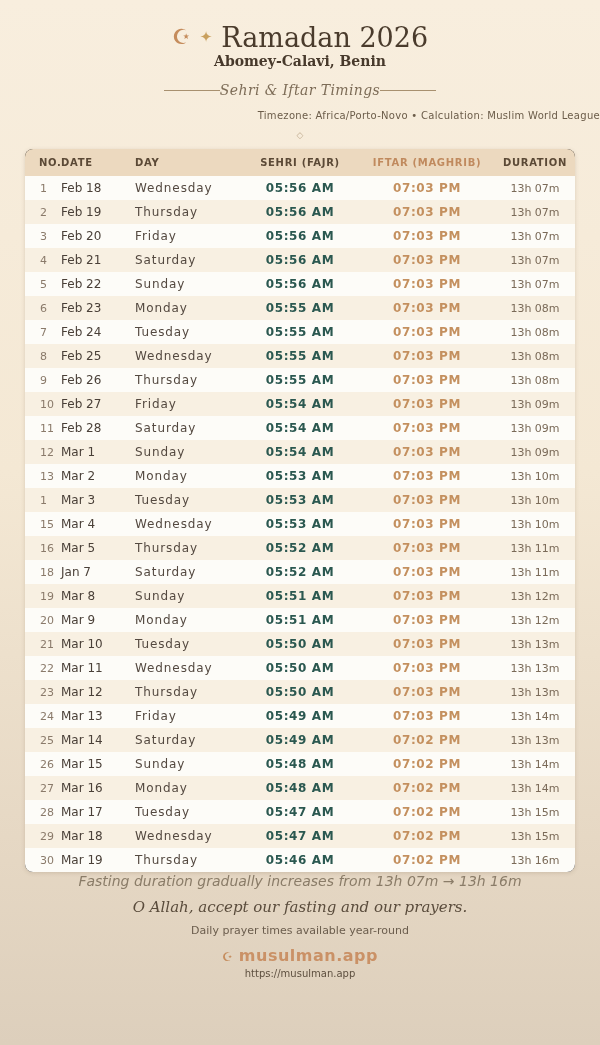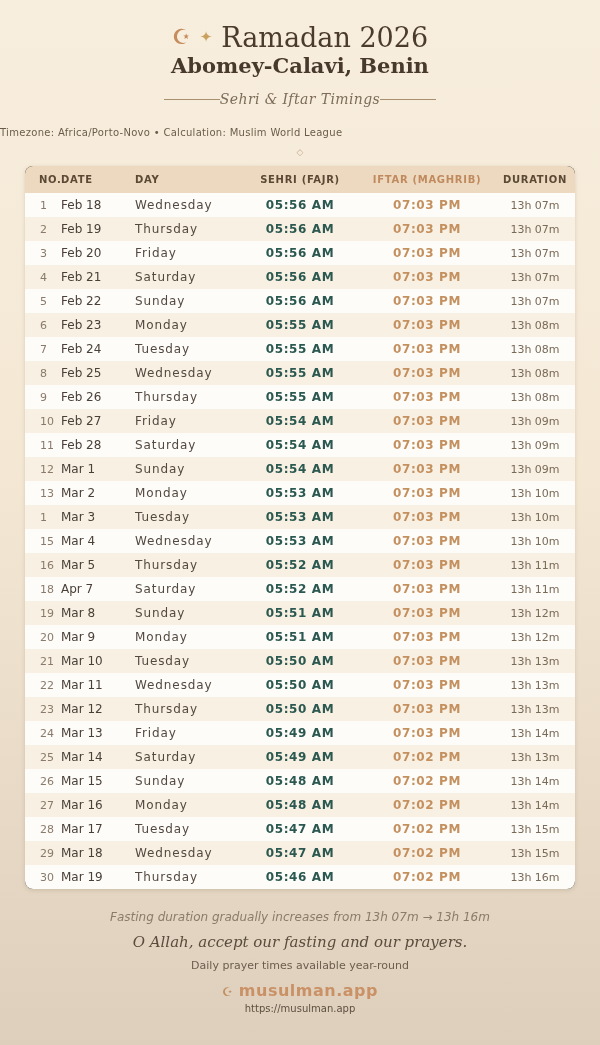--- a/index.html
+++ b/index.html
@@ -9,25 +9,25 @@
     background:linear-gradient(180deg, #f8eede 0%, #f4e8d4 45%, #e6d8c4 80%, #ddcfbc 100%);
     overflow:hidden;
   }
   .page { width:600px; height:1045px; position:relative; }
 
   
   .title-row { display:flex; justify-content:center; align-items:center; gap:9px; padding-top:24px; }
   .crescent-lg { color:#c58c5c; font-size:21px; line-height:1; }
   .sparkle { color:#c9a05e; font-size:15px; line-height:1; }
   .title { font-family:"DejaVu Serif", serif; font-size:27px; color:#4a3b2c; line-height:1; }
-  .location { font-family:"DejaVu Serif", serif; font-weight:bold; font-size:21px; color:#47392b; text-align:center; margin-top:2px; }
+  .location { font-family:"DejaVu Serif", serif; font-weight:bold; font-size:14px; color:#47392b; text-align:center; margin-top:2px; }
   .subtitle-row { display:flex; align-items:center; justify-content:center; gap:0; margin-top:13px; }
   .rule { width:56px; height:1px; background:#a8906f; }
   .subtitle { font-family:"DejaVu Serif", serif; font-style:italic; font-size:14px; color:#7d6c57; letter-spacing:0.4px; }
-  .meta { text-align:left; font-size:10px; color:#6b5c49; margin-top:20px; letter-spacing:0.3px; }
+  .meta { text-align:right; font-size:10px; color:#6b5c49; margin-top:12px; letter-spacing:0.3px; }
   .ornament { text-align:center; color:#c2ae92; font-size:9px; margin-top:10px; line-height:1; }
 
   
   .card {
     width:550px; margin:9px auto 0; border-radius:8px; overflow:hidden;
     background:#000000; box-shadow:0 1px 4px rgba(96,74,51,0.18);
   }
   table { width:100%; border-collapse:collapse; table-layout:fixed; }
   col.c-no { width:36px; } col.c-date { width:74px; } col.c-day { width:106px; }
   col.c-sehri { width:118px; } col.c-iftar { width:136px; } col.c-dur { width:80px; }
@@ -43,21 +43,21 @@
   tbody tr:nth-child(even) { background:#f8f0e2; }
   td { padding:0; font-size:12px; }
   td.no { color:#8a7a6a; font-size:11px; padding-left:15px; }
   td.date { color:#4a4038; }
   td.day { color:#544940; letter-spacing:0.9px; }
   td.sehri { color:#2b5850; font-weight:bold; text-align:center; letter-spacing:0.6px; }
   td.iftar { color:#c4905f; font-weight:bold; text-align:center; letter-spacing:0.6px; }
   td.duration { color:#7a6a58; font-size:11px; text-align:center; }
 
   
-  .note { text-align:center; font-style:italic; font-size:12px; color:#8a7c68; margin-top:21px; }
+  .note { text-align:center; font-style:italic; font-size:14px; color:#8a7c68; margin-top:1px; }
   .dua { text-align:center; font-family:"DejaVu Serif", serif; font-style:italic; font-size:15px; color:#5a4c3c; margin-top:9px; }
   .availability { text-align:center; font-size:11px; color:#6b5d4d; margin-top:8px; }
   .brand-row { display:flex; justify-content:center; align-items:baseline; gap:6px; margin-top:9px; }
   .crescent-sm { color:#c58c5c; font-size:12px; }
   .brand { color:#ca9166; font-weight:bold; font-size:16px; letter-spacing:0.5px; }
   .url { text-align:center; font-size:10px; color:#5d4f3f; margin-top:3px; }
   .method { text-align:center; font-size:9px; font-weight:bold; color:#5d4f3f; margin-top:9px; letter-spacing:0.2px; }
 </style>
 </head>
 <body>
@@ -224,21 +224,21 @@
           <tr>
       <td class="no">16</td>
       <td class="date">Mar 5</td>
       <td class="day">Thursday</td>
       <td class="sehri">05:52 AM</td>
       <td class="iftar">07:03 PM</td>
       <td class="duration">13h 11m</td>
     </tr>
           <tr>
       <td class="no">18</td>
-      <td class="date">Apr 7</td>
+      <td class="date">Jan 7</td>
       <td class="day">Saturday</td>
       <td class="sehri">05:52 AM</td>
       <td class="iftar">07:03 PM</td>
       <td class="duration">13h 11m</td>
     </tr>
           <tr>
       <td class="no">19</td>
       <td class="date">Mar 8</td>
       <td class="day">Sunday</td>
       <td class="sehri">05:51 AM</td>

